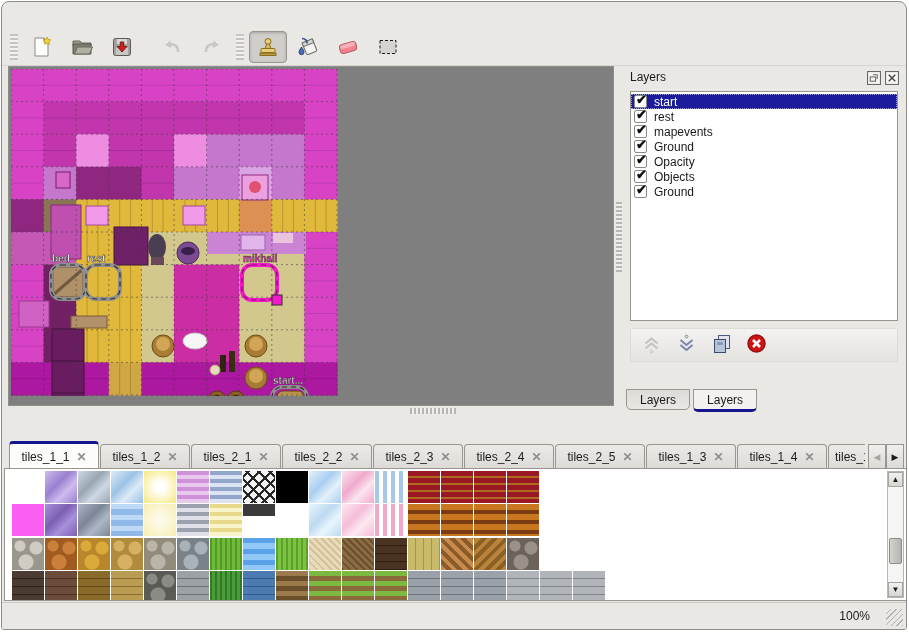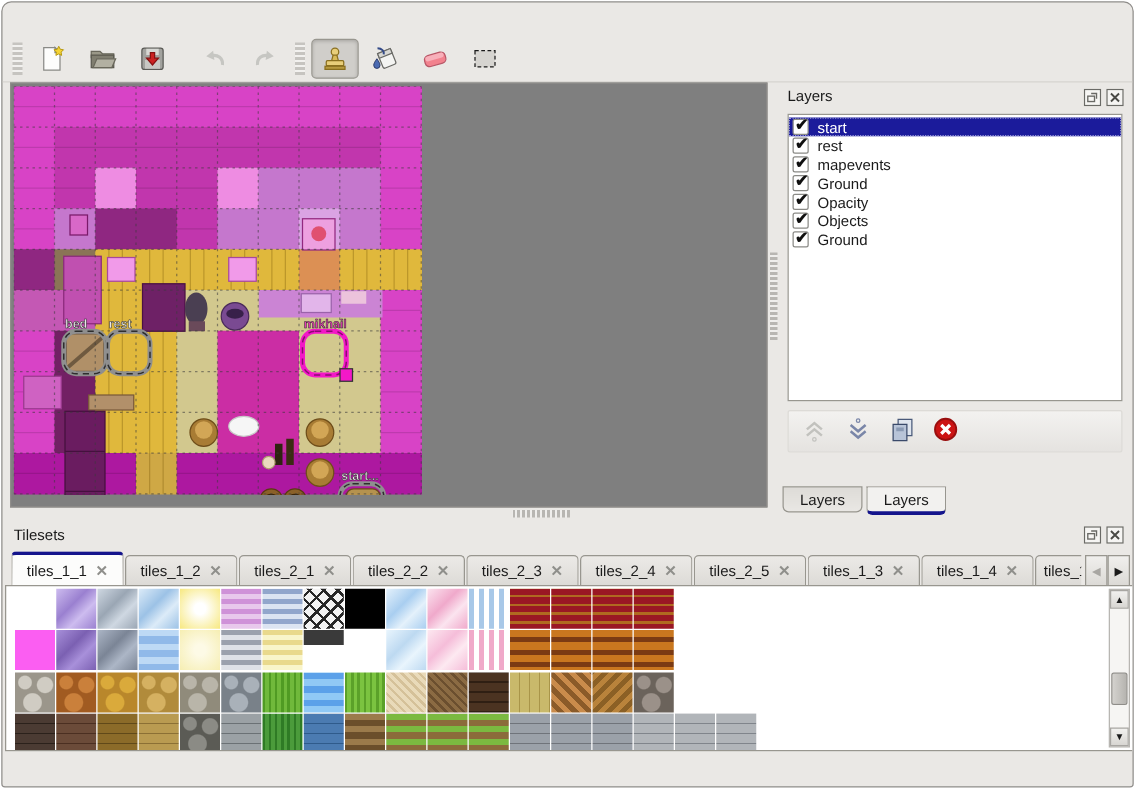--- a/index.html
+++ b/index.html
@@ -509,36 +509,20 @@
             <path d="M8 8l7 7M15 8l-7 7" stroke="#fff" stroke-width="2.6"></path>
           </svg></span>
       </div>
     <div class="dock-tabs" id="dock-tabs">
         <div class="dock-tab">Layers</div>
         <div class="dock-tab active">Layers</div>
       </div>
   </div>
 
   <div class="tilesets">
-    <div class="ts-title">
-      <span>Tilesets</span>
-      <span class="win-btn" style="right:26px;top:3px">
-        <svg width="14" height="14" viewBox="0 0 13 13">
-            <rect x="0.5" y="0.5" width="12" height="12" fill="#f6f5f3" stroke="#6a6a66"></rect>
-            <path d="M5.5 3.5h4v4" fill="none" stroke="#6a6a66"></path>
-            <rect x="3" y="5.5" width="5" height="4" fill="none" stroke="#6a6a66"></rect>
-          </svg>
-      </span>
-      <span class="win-btn" style="right:8px;top:3px">
-        <svg width="14" height="14" viewBox="0 0 13 13">
-            <rect x="0.5" y="0.5" width="12" height="12" fill="#f6f5f3" stroke="#6a6a66"></rect>
-            <path d="M3.5 3.5l6 6M9.5 3.5l-6 6" stroke="#4a4a46" stroke-width="1.4"></path>
-          </svg>
-      </span>
-    </div>
     <div class="ts-tabs" id="ts-tabs">
         <div class="ts-tab active">
           <span>tiles_1_1</span>
           <span class="ts-x">✕</span>
         </div>
         <div class="ts-tab">
           <span>tiles_1_2</span>
           <span class="ts-x">✕</span>
         </div>
         <div class="ts-tab">
@@ -655,14 +639,18 @@
           </div>
         </div>
       <div class="ts-vscroll">
         <div class="vs-btn" style="top:0">▲</div>
         <div class="vs-thumb"></div>
         <div class="vs-btn" style="bottom:0">▼</div>
       </div>
     </div>
   </div>
 
+  <div class="statusbar">
+    <span class="zoom-label">100%</span>
+    <div class="size-grip"></div>
+  </div>
 
 </div>
 
 </body></html>

